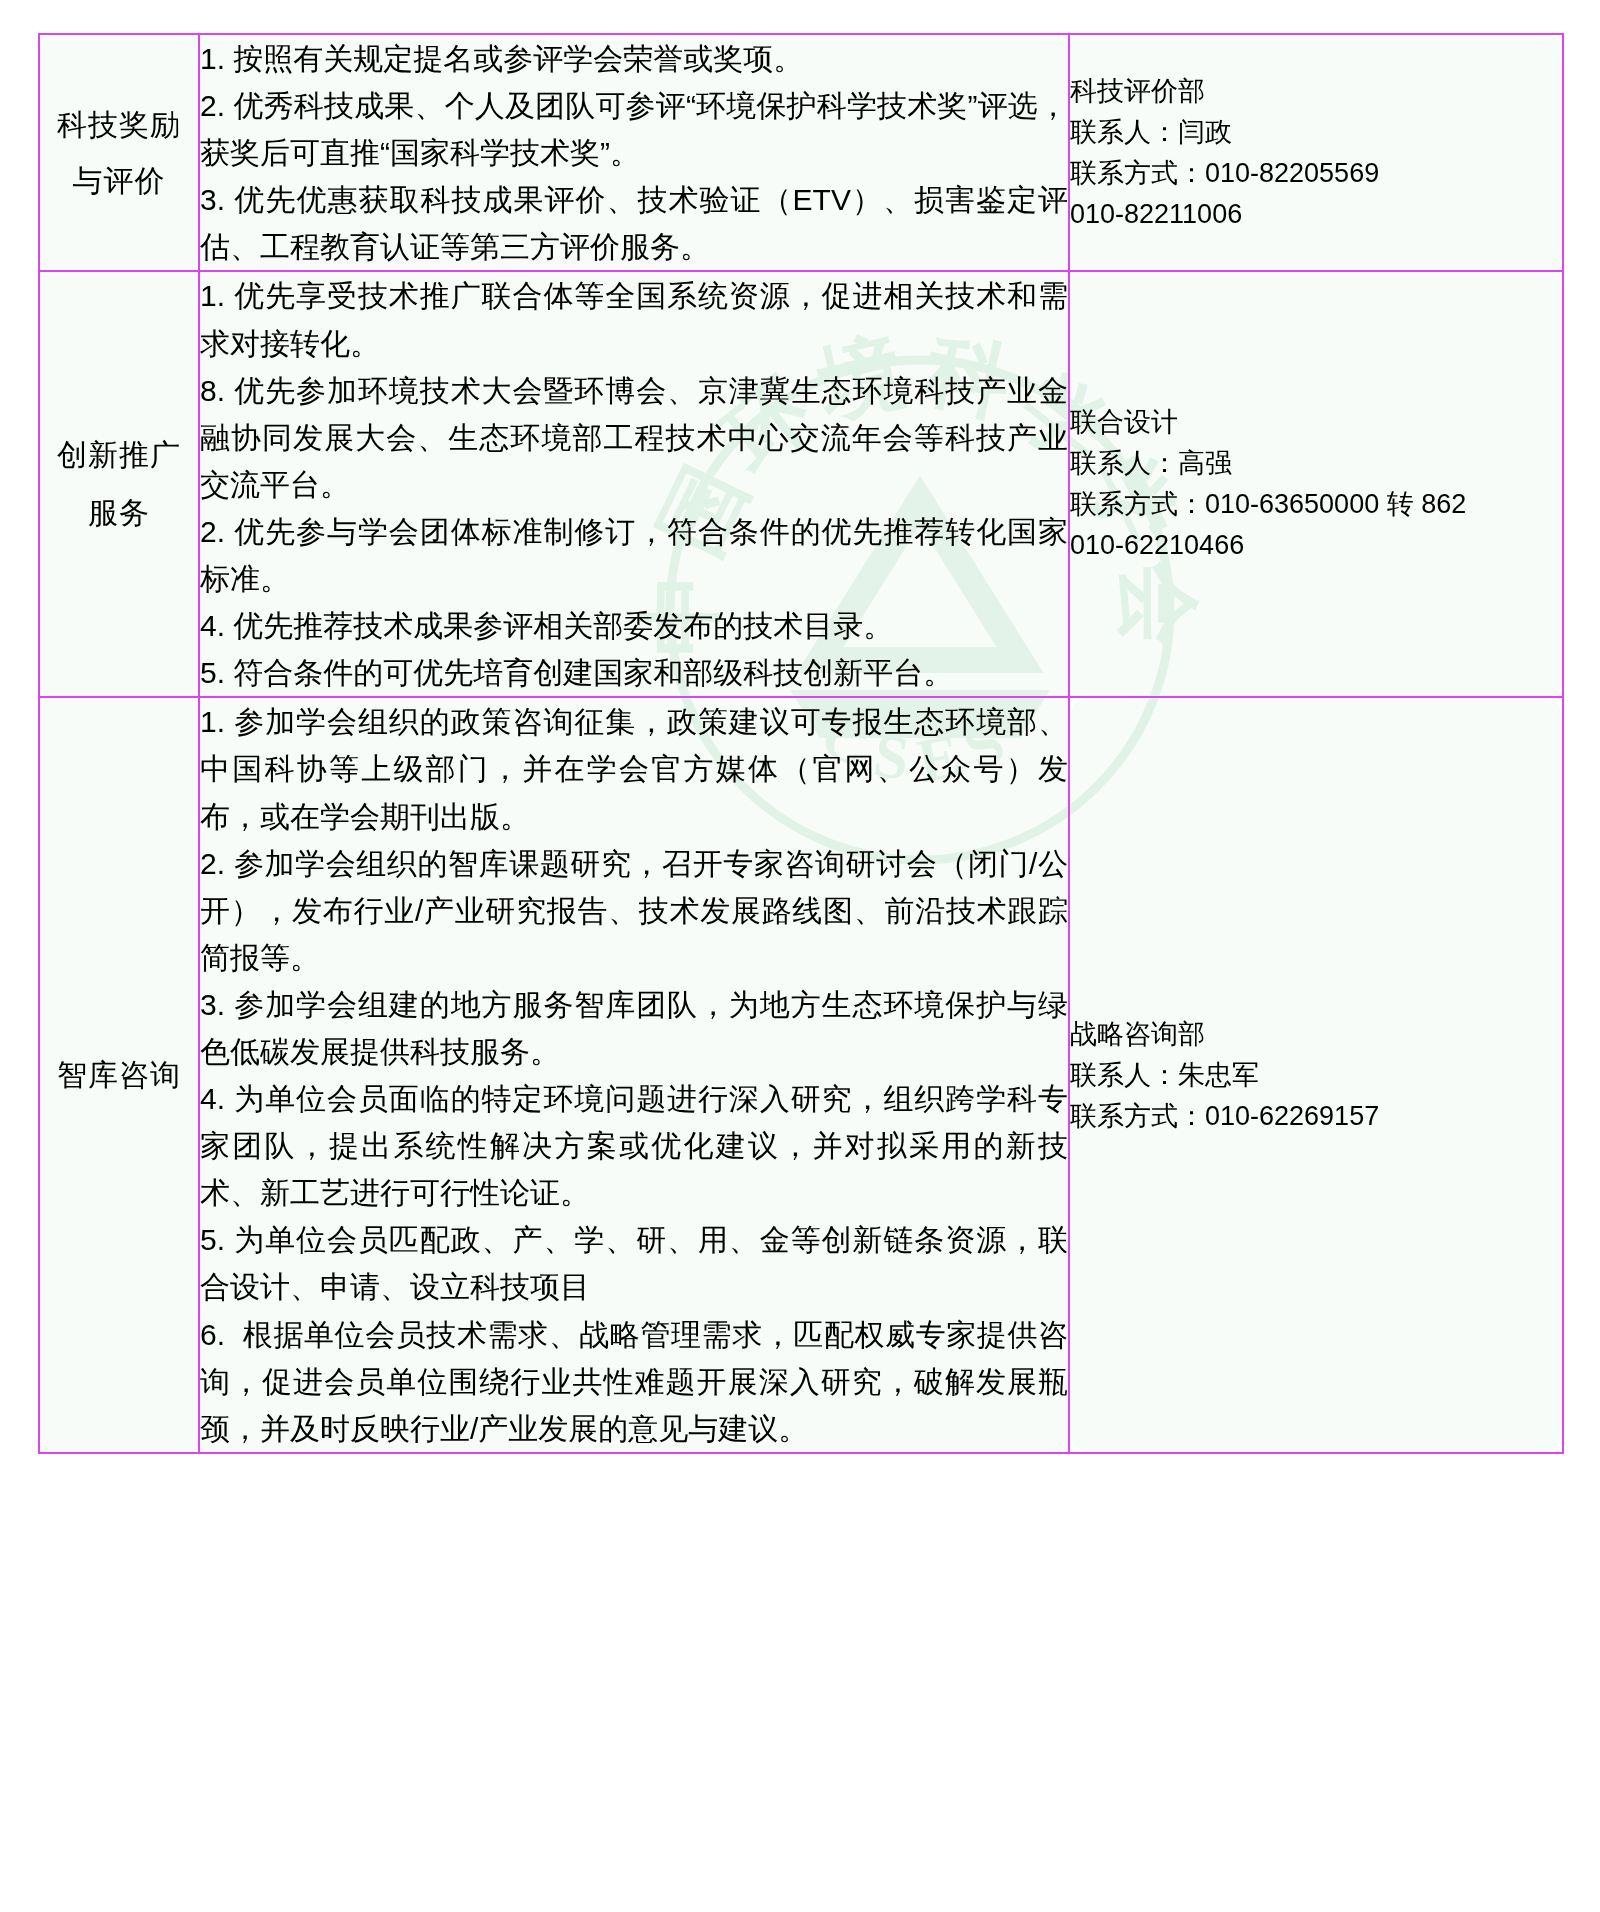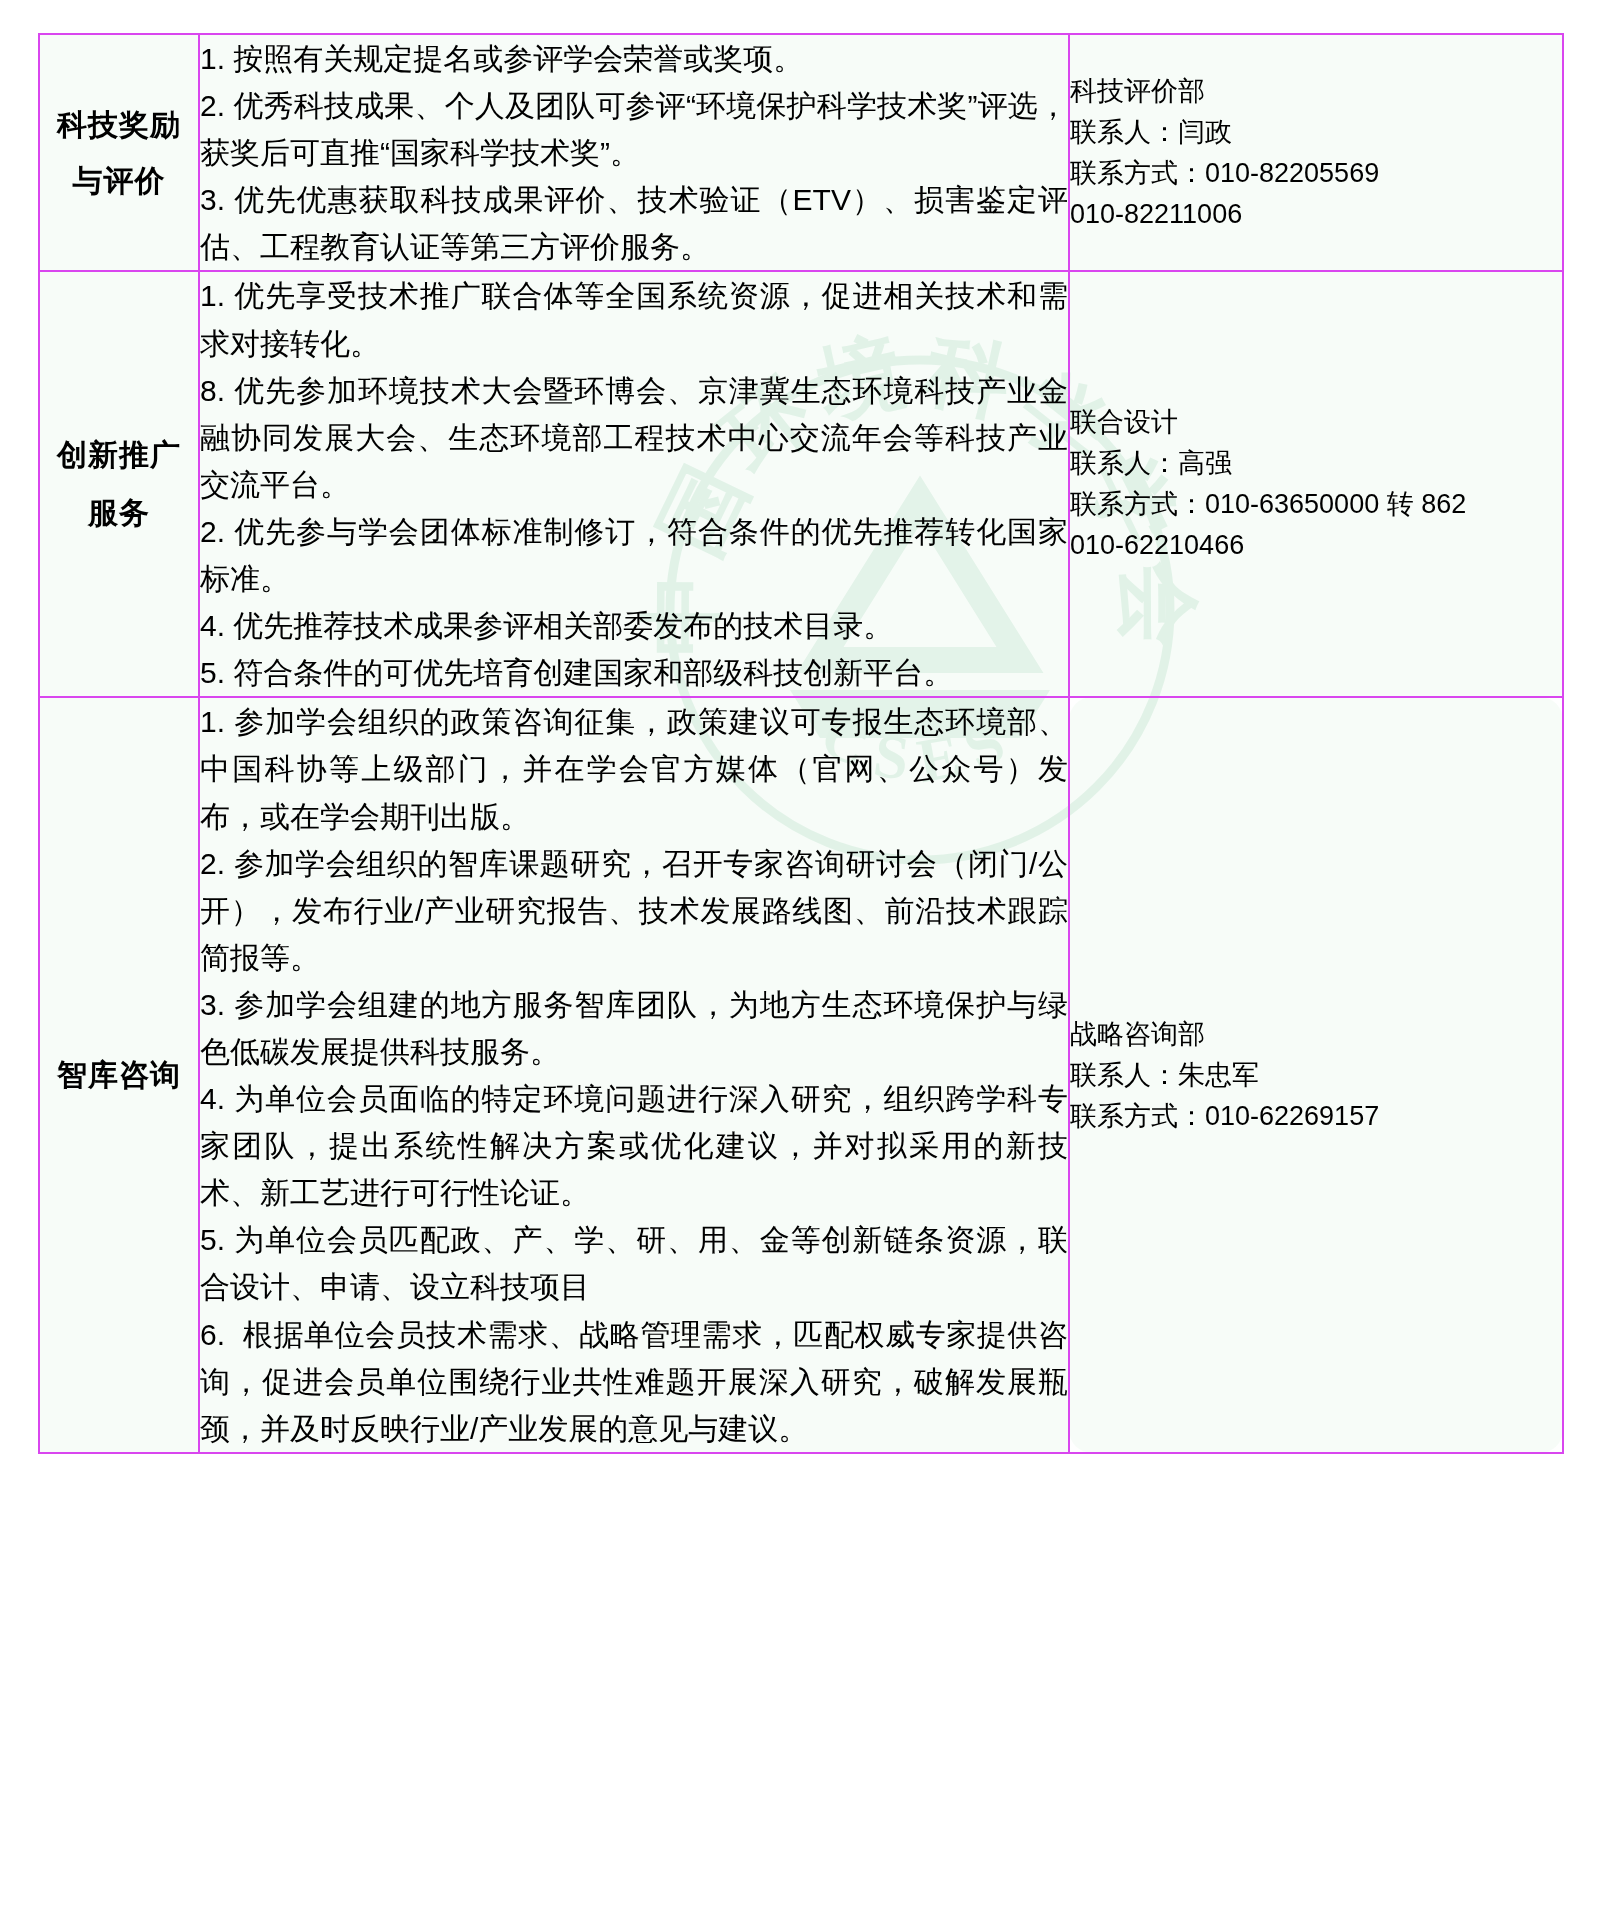--- a/index.html
+++ b/index.html
@@ -56,21 +56,21 @@
   col.c-body  { width: 870px; }
   col.c-contact { width: 494px; }
 
   
   .label-cell {
     text-align: center;
     vertical-align: middle;
     padding: 14px 6px;
   }
   .label-cell .label-text {
-    font-weight: bold;
+    font-weight: normal;
     font-size: 30px;
     line-height: 1.95;
     letter-spacing: 1px;
     color: #000;
     display: block;
   }
 
   
   .body-cell {
     padding: 18px 20px 20px 26px;

